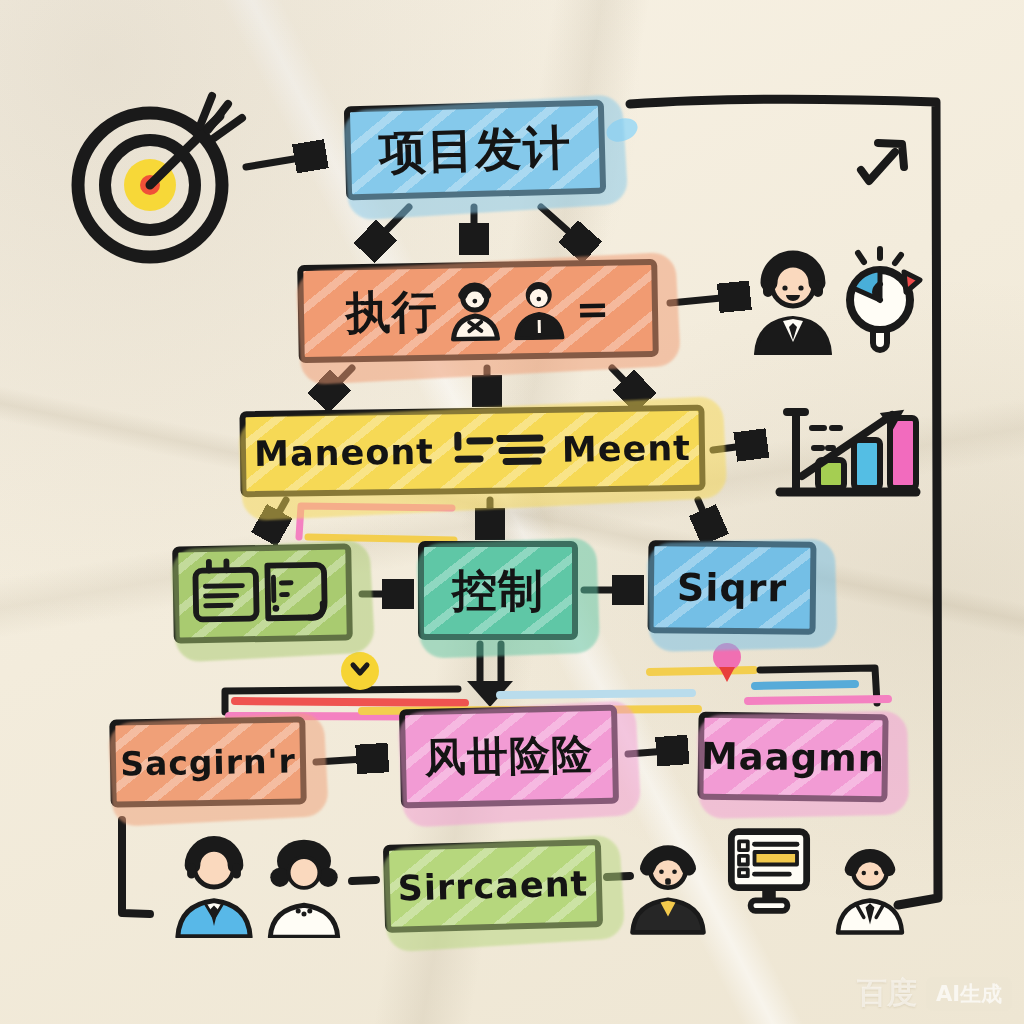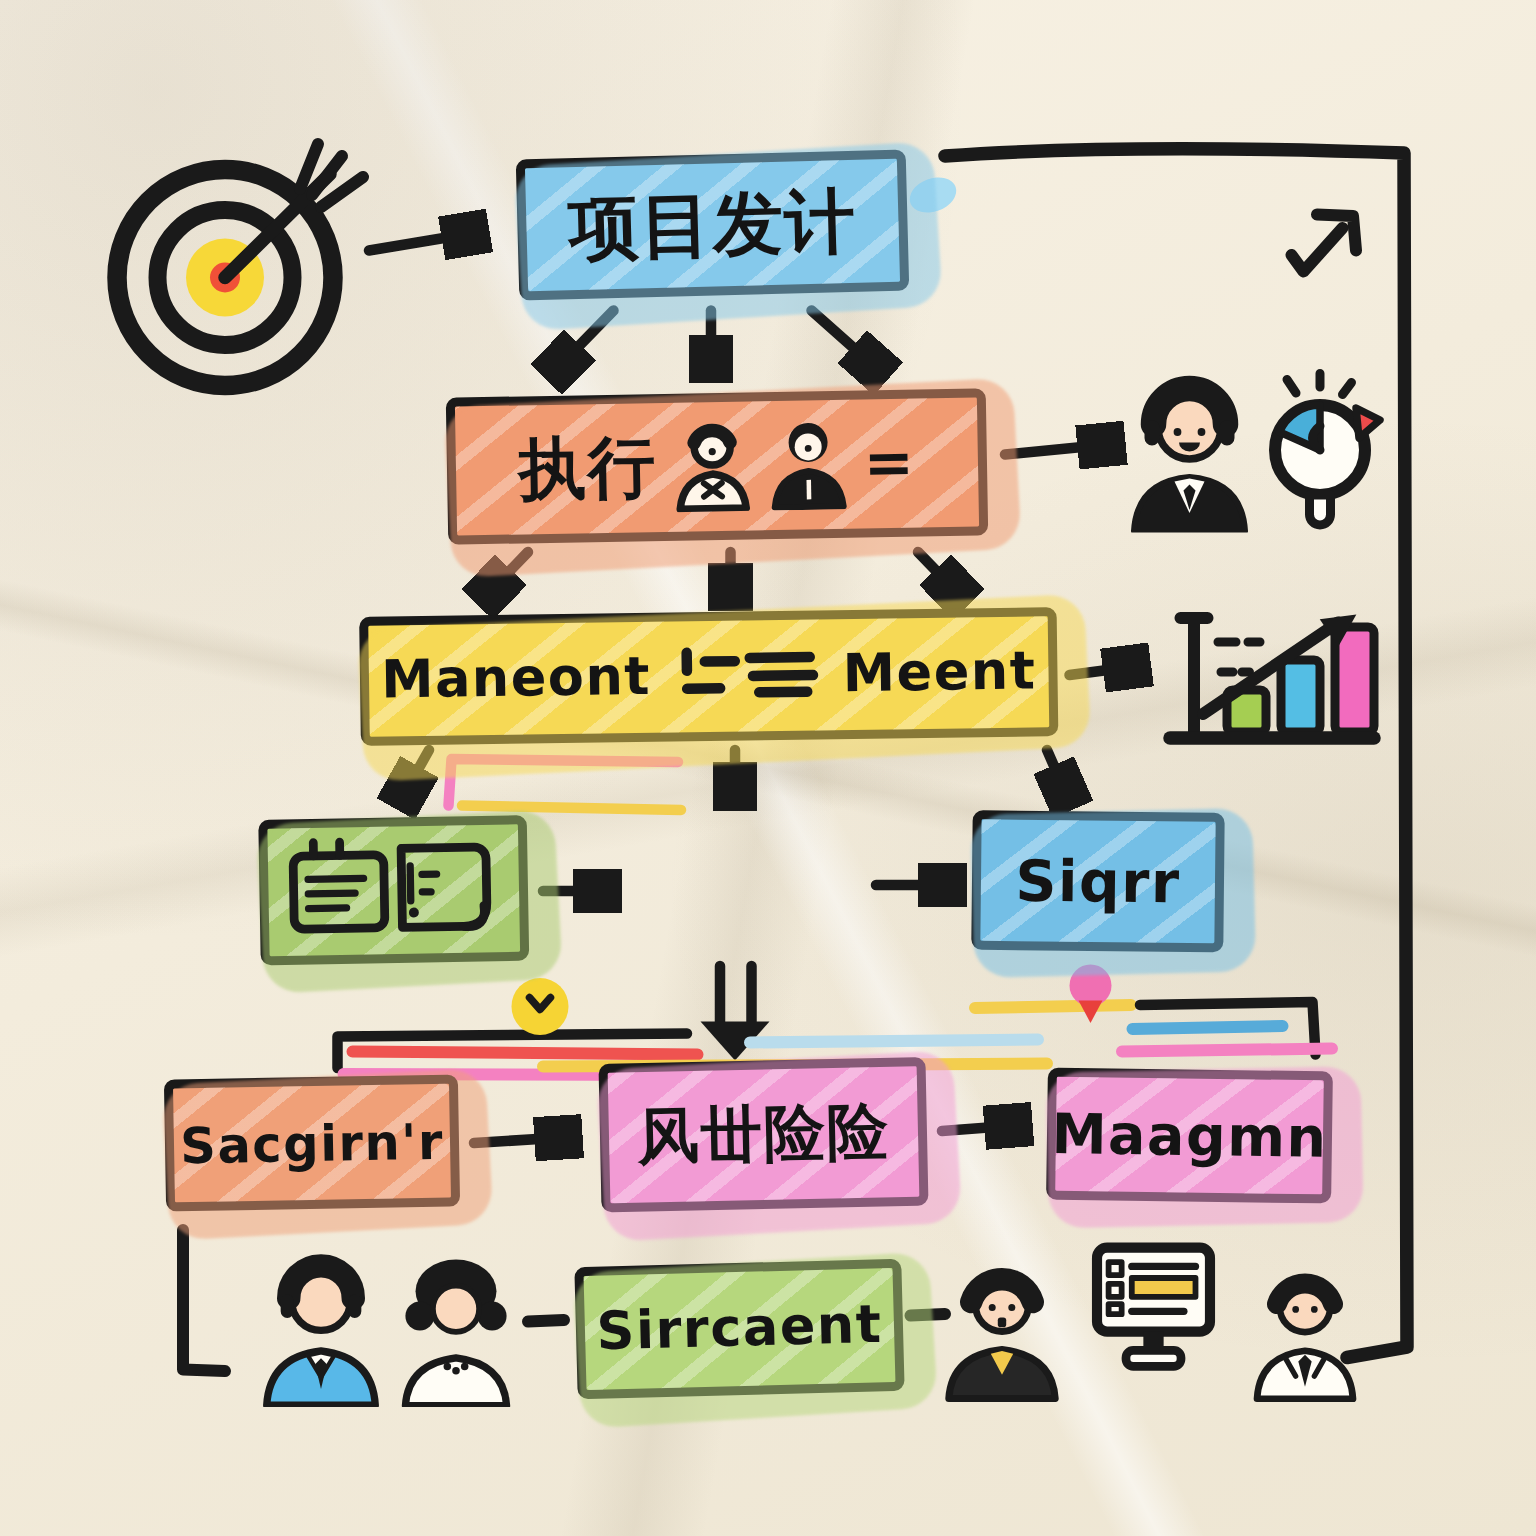--- a/index.html
+++ b/index.html
@@ -219,20 +219,23 @@
         <path d="M20,14 V5 M38,14 V5" stroke-width="6"></path>
         <path d="M16,30 H54 M16,40 H48 M16,50 H42" stroke-width="5"></path>
         <path d="M80,10 h50 a8,8 0 0 1 8,8 v30 q0,16 -16,16 h-42 z" stroke-width="6"></path>
         <path d="M122,64 q16,2 14,-14" stroke-width="6"></path>
         <path d="M86,22 v24 M94,28 h10 M94,40 h6" stroke-width="5"></path>
       </g>
       <circle cx="88" cy="54" r="3.4" fill="#1a1a1a"></circle>
     </svg>
   </div>
 
+  <div class="node n-ctrl" style="--c: #5FC7A6;">
+    <span class="lbl">控制</span>
+  </div>
 
   <div class="node n-siqr" style="--c: #74BFE6;">
     <span class="lbl">Siqrr</span>
   </div>
 
   <div class="node n-sacg" style="--c: #F0A078;">
     <span class="lbl">Sacgirn'r</span>
   </div>
 
   <div class="node n-risk" style="--c: #F29BD4;">
@@ -294,13 +297,17 @@
   <svg class="icon" style="left:830px;top:833px" width="80" height="103" viewBox="0 0 90 110">
     <circle cx="45" cy="40" r="19" fill="#FAD9BE" stroke="#1a1a1a" stroke-width="5"></circle>
     <path d="M24,38 a22,22 0 0 1 42,0" fill="none" stroke="#1a1a1a" stroke-width="15" stroke-linecap="round"></path>
     <circle cx="38" cy="42" r="2.5" fill="#1a1a1a"></circle>
       <circle cx="52" cy="42" r="2.5" fill="#1a1a1a"></circle>
     <path d="M9,109 Q11,77 45,73 Q79,77 81,109 Z" fill="#FFFDF6" stroke="#1a1a1a" stroke-width="5" stroke-linejoin="round"></path>
     <polygon points="45,76 40,81 45,100 50,81" fill="#1a1a1a"></polygon>
     <path d="M30,78 L38,92 M60,78 L52,92" stroke="#1a1a1a" stroke-width="4" fill="none" stroke-linecap="round"></path>
   </svg>
 
+  <div class="watermark">
+    <span class="wm-brand">百度</span>
+    <span class="wm-badge">AI生成</span>
+  </div>
 </div>
 
 </body></html>

